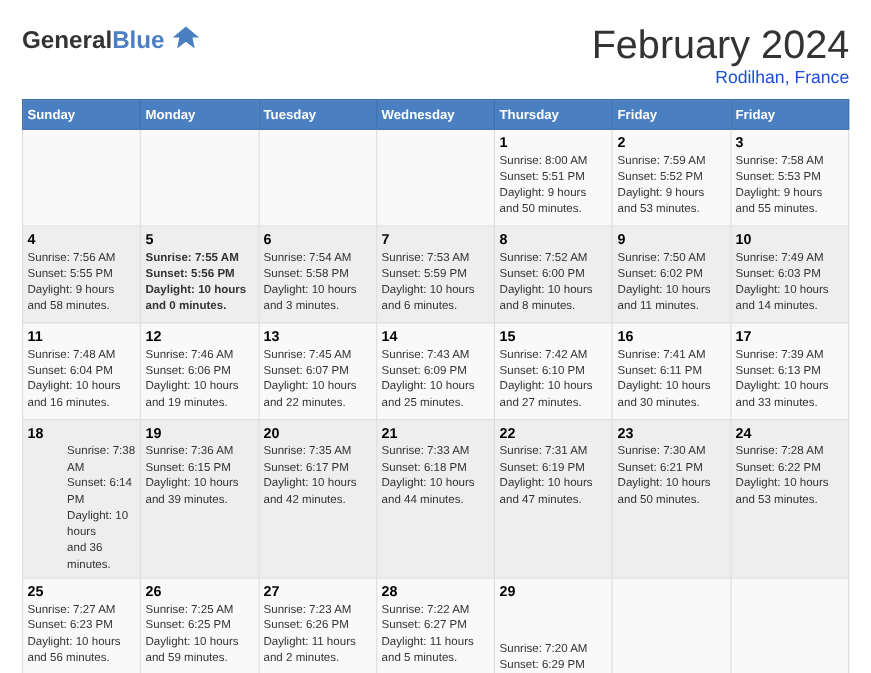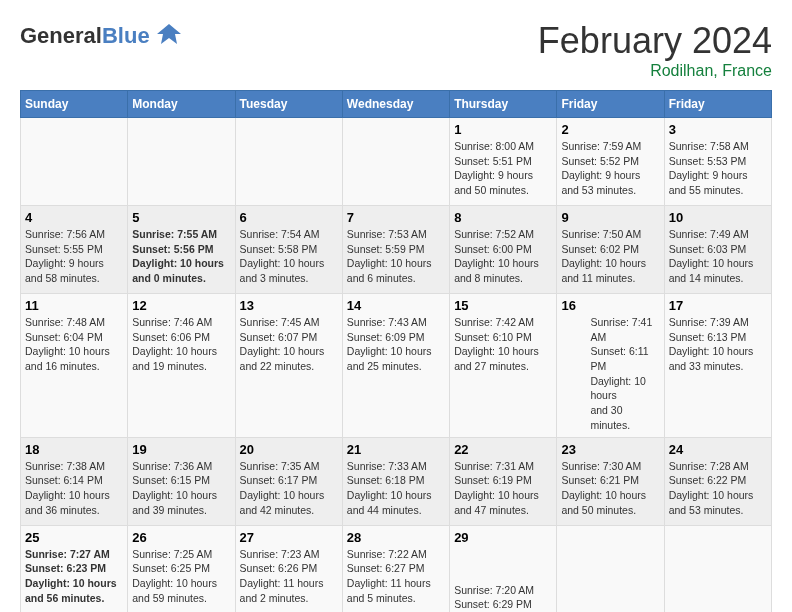--- a/index.html
+++ b/index.html
@@ -29,21 +29,21 @@
     .title-area {
       text-align: right;
     }
     .month-title {
       font-size: 36px;
       font-weight: normal;
       color: #333;
     }
     .location-title {
       font-size: 16px;
-      color: #15803d;
+      color: #1d4ed8;
     }
     table {
       width: 100%;
       border-collapse: collapse;
       font-size: 11px;
     }
     thead tr {
       background-color: #4a7fc1;
       color: white;
     }
@@ -229,37 +229,37 @@
         </td>
         <td>
           <div class="day-num">15</div>
           <div class="day-info" style="white-space: pre-line;">Sunrise: 7:42 AM
 Sunset: 6:10 PM
 Daylight: 10 hours
 and 27 minutes.</div>
         </td>
         <td>
           <div class="day-num">16</div>
-          <div class="day-info" style="white-space: pre-line; margin-left: 29px;">Sunrise: 7:41 AM
+          <div class="day-info" style="white-space: pre-line;">Sunrise: 7:41 AM
 Sunset: 6:11 PM
 Daylight: 10 hours
 and 30 minutes.</div>
         </td>
         <td>
           <div class="day-num">17</div>
           <div class="day-info" style="white-space: pre-line;">Sunrise: 7:39 AM
 Sunset: 6:13 PM
 Daylight: 10 hours
 and 33 minutes.</div>
         </td>
       </tr>
       <tr class="week-row">
         <td>
           <div class="day-num">18</div>
-          <div class="day-info" style="white-space: pre-line;">Sunrise: 7:38 AM
+          <div class="day-info" style="white-space: pre-line; margin-left: 36px;">Sunrise: 7:38 AM
 Sunset: 6:14 PM
 Daylight: 10 hours
 and 36 minutes.</div>
         </td>
         <td>
           <div class="day-num">19</div>
           <div class="day-info" style="white-space: pre-line;">Sunrise: 7:36 AM
 Sunset: 6:15 PM
 Daylight: 10 hours
 and 39 minutes.</div>
@@ -296,21 +296,21 @@
           <div class="day-num">24</div>
           <div class="day-info" style="white-space: pre-line;">Sunrise: 7:28 AM
 Sunset: 6:22 PM
 Daylight: 10 hours
 and 53 minutes.</div>
         </td>
       </tr>
       <tr class="week-row">
         <td>
           <div class="day-num">25</div>
-          <div class="day-info" style="white-space: pre-line; font-weight: bold;">Sunrise: 7:27 AM
+          <div class="day-info" style="white-space: pre-line;">Sunrise: 7:27 AM
 Sunset: 6:23 PM
 Daylight: 10 hours
 and 56 minutes.</div>
         </td>
         <td>
           <div class="day-num">26</div>
           <div class="day-info" style="white-space: pre-line;">Sunrise: 7:25 AM
 Sunset: 6:25 PM
 Daylight: 10 hours
 and 59 minutes.</div>

